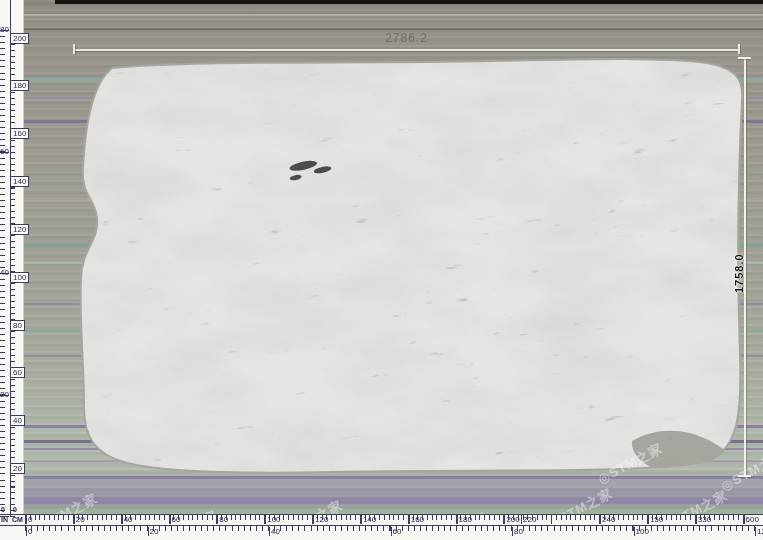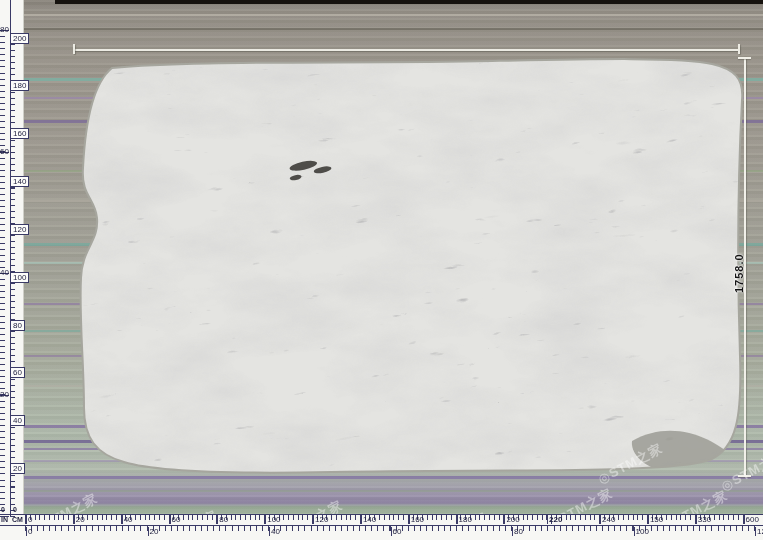--- a/index.html
+++ b/index.html
@@ -119,20 +119,21 @@
         <ellipse cx="222" cy="118" rx="6" ry="2.5"></ellipse>
       </g>
       <path d="M560,385 C600,362 642,382 662,402 L622,418 C582,421 558,402 560,385 Z" fill="#91918a" opacity="0.75"></path>
     </g>
     <path d="M40,12 C120,4 280,8 420,5 C520,3 610,1 640,8 C662,13 672,22 670,44 C666,120 665,210 668,300 C670,360 665,392 638,404 C596,418 420,413 260,416 C160,418 84,416 52,406 C24,398 12,382 12,352 C12,306 7,262 9,222 C10,192 27,186 25,162 C23,142 9,140 11,112 C13,72 20,28 40,12 Z" fill="none" stroke="#a6a69e" stroke-width="2"></path>
   </svg>
 
   <div class="dim-top-line"></div>
   <div class="dt-tick" style="left:73px"></div>
   <div class="dt-tick" style="left:738px"></div>
+  <div class="dim-top-label">2786.2</div>
 
   <div class="dim-right-line"></div>
   <div class="dr-tick" style="top:57px"></div>
   <div class="dr-tick" style="top:475px"></div>
   <div class="dim-right-label">1758.0</div>
 
   <div id="watermarks">
       <div class="wm" style="left: 30px; top: 505px;">◎STM之家</div>
       <div class="wm" style="left: 150px; top: 522px;">◎STM之家</div>
       <div class="wm" style="left: 275px; top: 512px;">◎STM之家</div>
@@ -173,21 +174,21 @@
       <span class="bcm-lab" style="left: 73.84px; position: absolute;">20</span>
       <span class="bcm-lab" style="left: 121.68px; position: absolute;">40</span>
       <span class="bcm-lab" style="left: 169.52px; position: absolute;">60</span>
       <span class="bcm-lab" style="left: 217.36px; position: absolute;">80</span>
       <span class="bcm-lab" style="left: 265.2px; position: absolute;">100</span>
       <span class="bcm-lab" style="left: 313.04px; position: absolute;">120</span>
       <span class="bcm-lab" style="left: 360.88px; position: absolute;">140</span>
       <span class="bcm-lab" style="left: 408.72px; position: absolute;">160</span>
       <span class="bcm-lab" style="left: 456.56px; position: absolute;">180</span>
       <span class="bcm-lab" style="left: 504.4px; position: absolute;">200</span>
-      <span class="bcm-lab" style="left: 547px; position: absolute; font-weight: bold;">220</span>
+      <span class="bcm-lab" style="left: 521px; position: absolute;">220</span>
       <span class="bcm-lab" style="left: 600.08px; position: absolute;">240</span>
       <span class="bcm-lab" style="left: 647.92px; position: absolute;">150</span>
       <span class="bcm-lab" style="left: 695.76px; position: absolute;">330</span>
       <span class="bcm-lab" style="left: 743.6px; position: absolute;">600</span>
       <span class="bin-lab" style="left: 26px; position: absolute;">0</span>
       <span class="bin-lab" style="left: 147.5px; position: absolute;">20</span>
       <span class="bin-lab" style="left: 269px; position: absolute;">40</span>
       <span class="bin-lab" style="left: 390.5px; position: absolute;">60</span>
       <span class="bin-lab" style="left: 512px; position: absolute;">80</span>
       <span class="bin-lab" style="left: 633.5px; position: absolute;">100</span>

